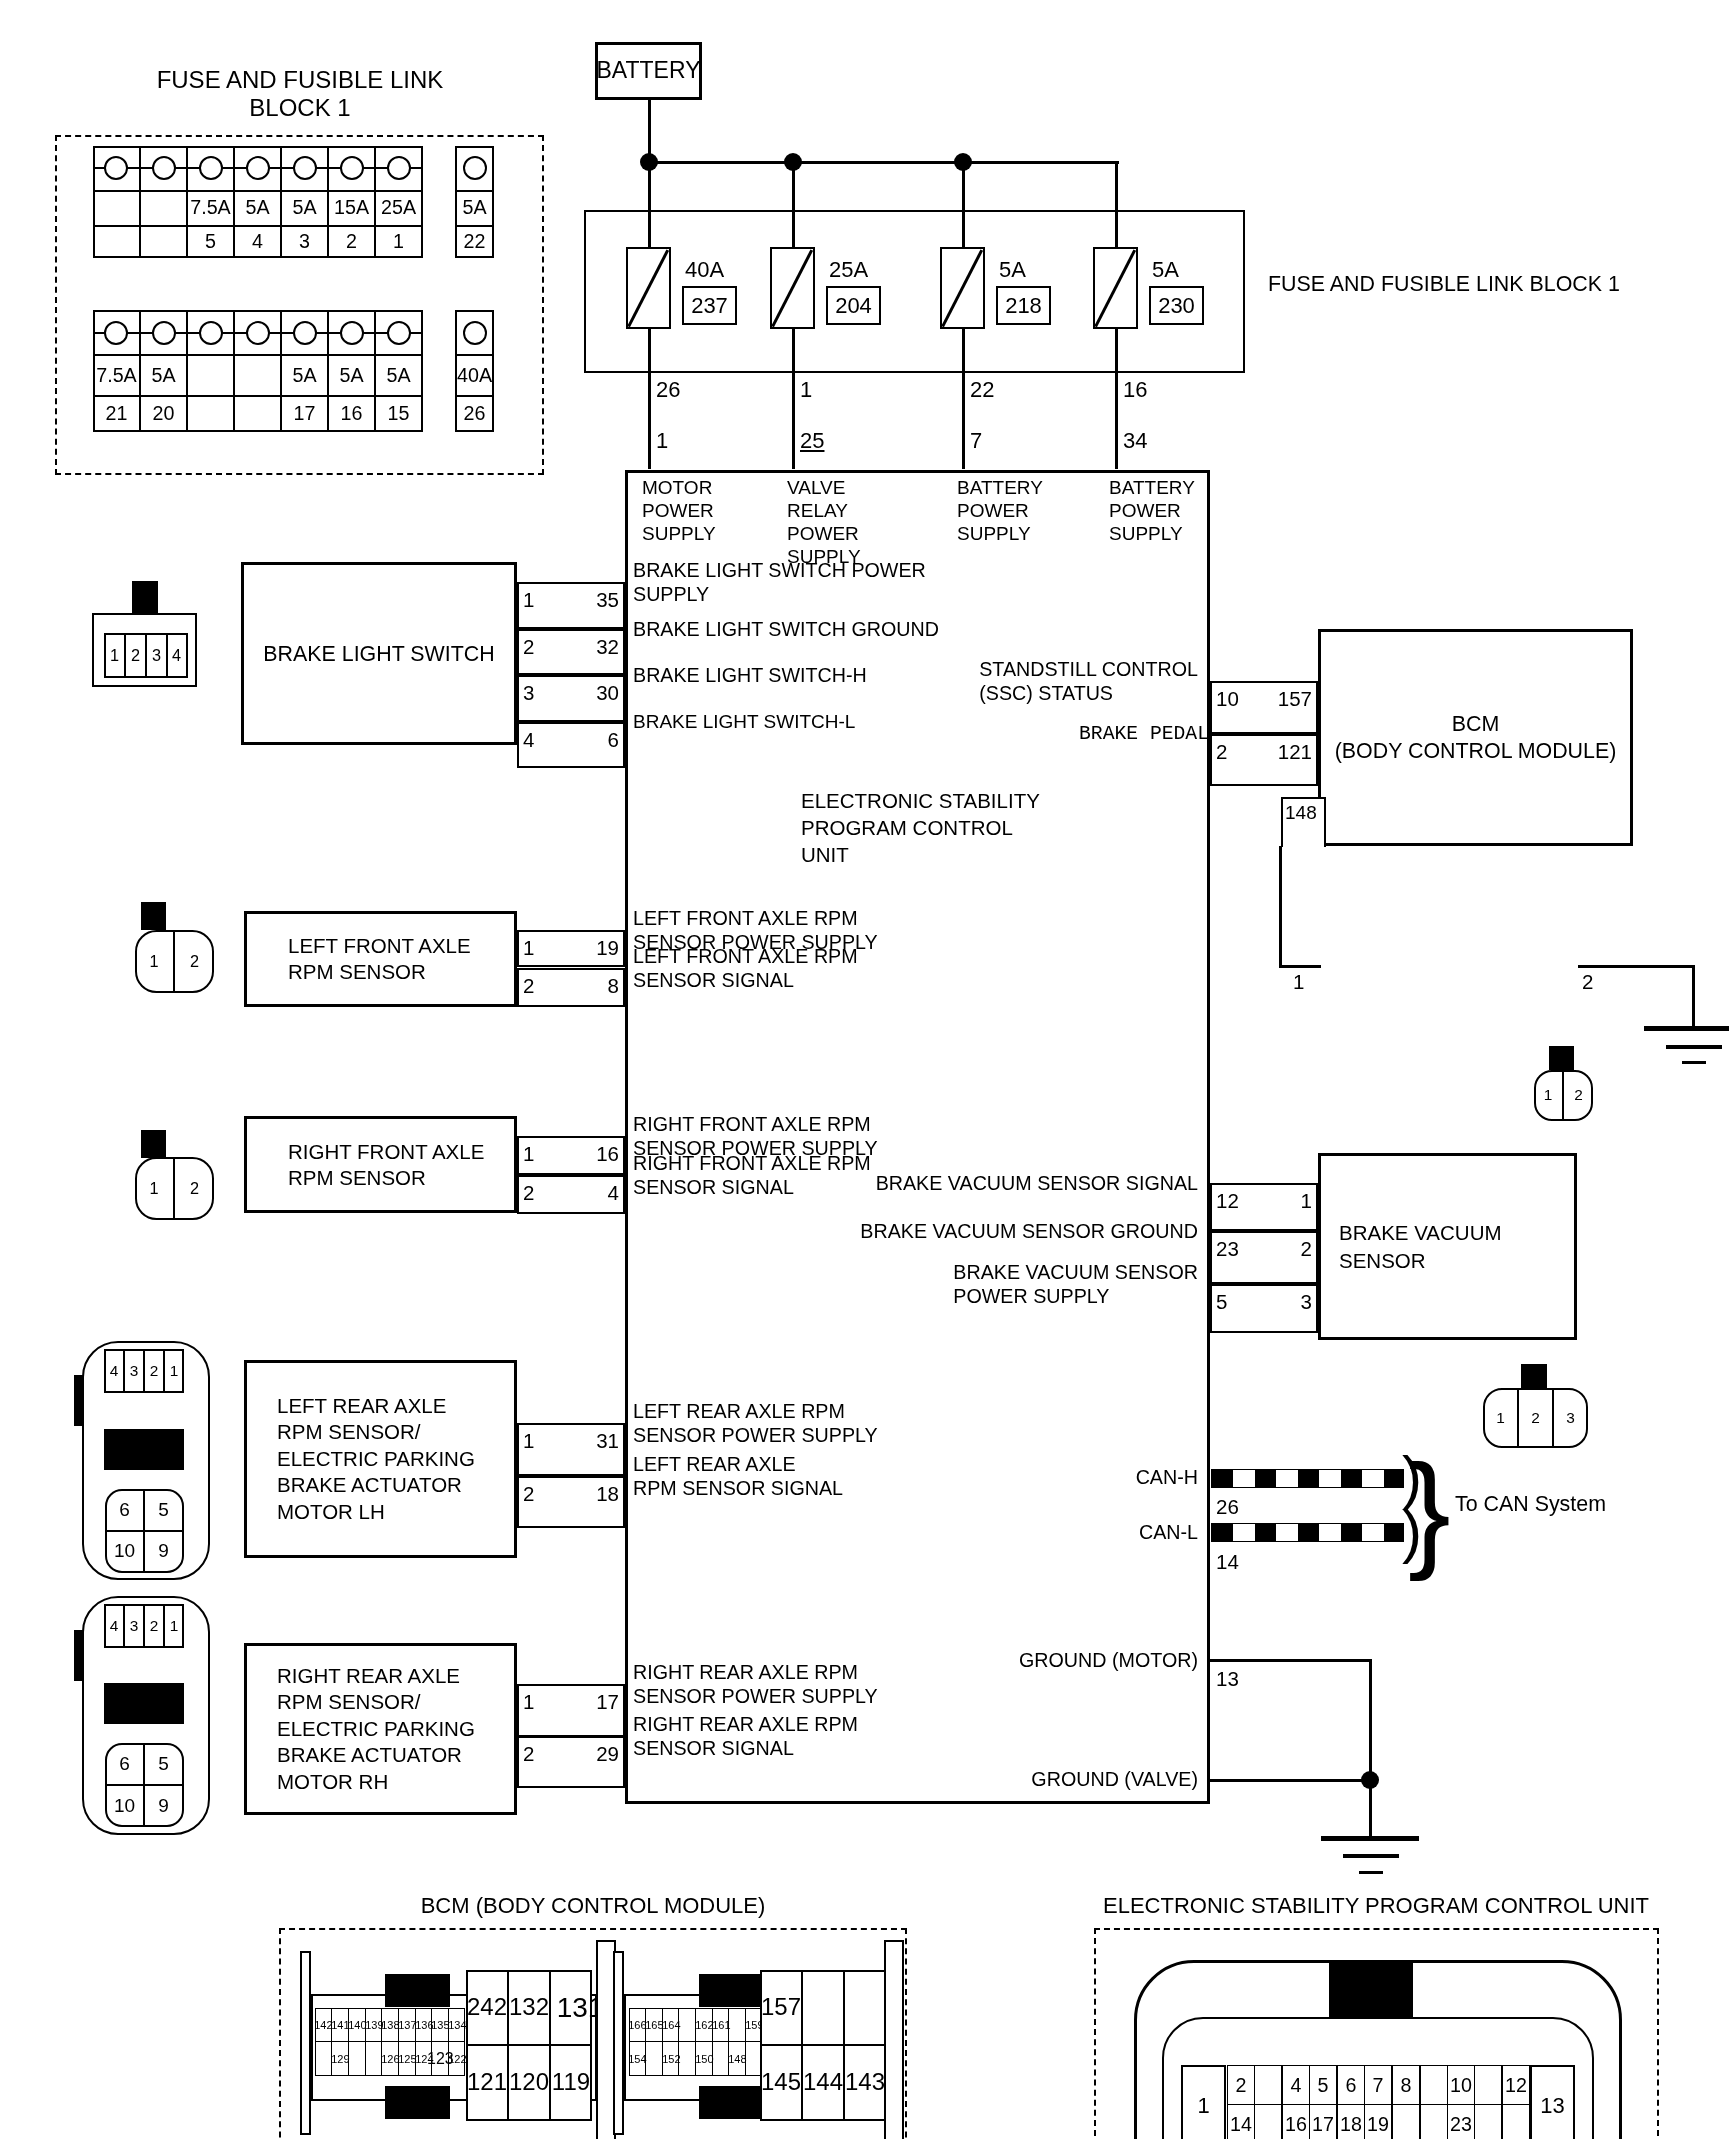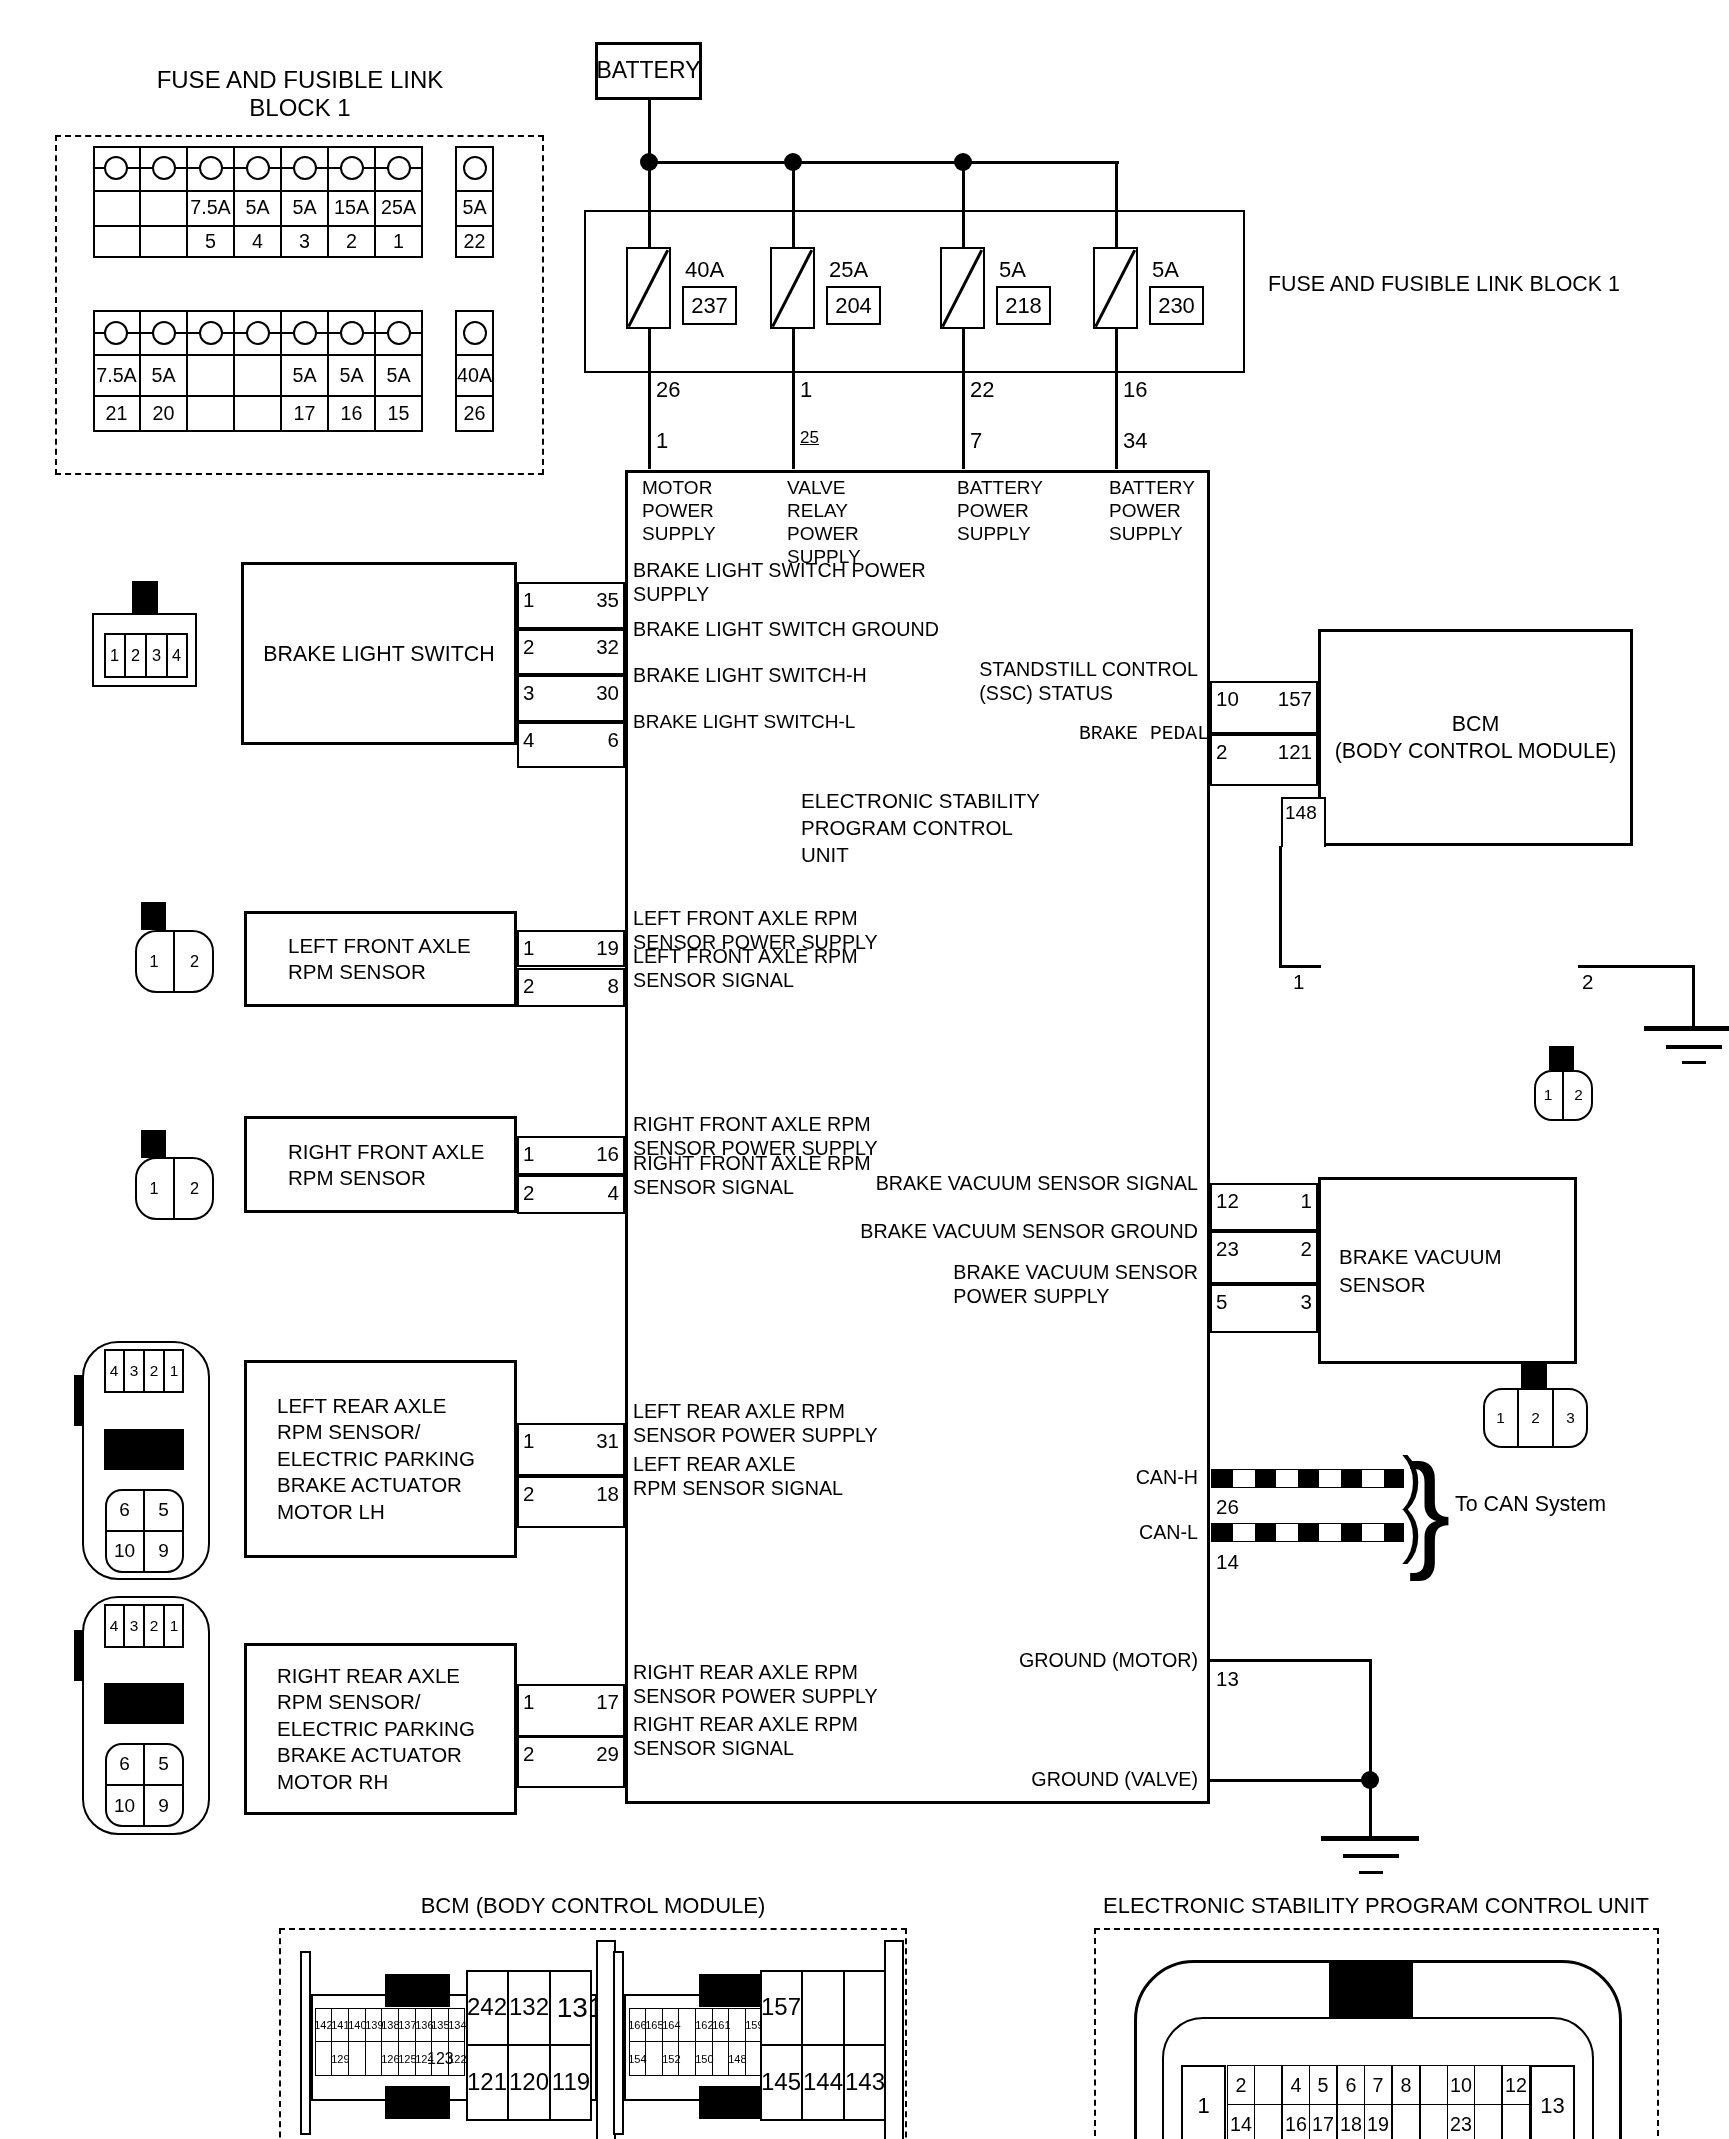--- a/index.html
+++ b/index.html
@@ -110,21 +110,21 @@
     <div class="abs box cc lbl" style="left: 682px; top: 286px; width: 55px; height: 39px; border-width: 2.1px; font-size: 22px;">237</div>
     <div class="abs lbl" style="left: 656px; top: 377px; width: 60px; height: 26px; font-size: 22px;">26</div>
     <div class="abs lbl" style="left: 656px; top: 428px; width: 60px; height: 26px; font-size: 22px;">1</div>
     <div class="abs ink" style="left: 792px; top: 162px; width: 2.6px; height: 307px;"></div>
     <div class="abs dot" style="left: 784px; top: 153px; width: 18px; height: 18px;"></div>
     <div class="abs box" style="left: 770px; top: 247px; width: 45px; height: 82px; border-width: 2.6px;"></div>
     <div class="abs ink" style="left: 749px; top: 287px; width: 86px; height: 2.6px; transform: rotate(-62.9deg);"></div>
     <div class="abs lbl" style="left: 829px; top: 257px; width: 73px; height: 26px; font-size: 22px;">25A</div>
     <div class="abs box cc lbl" style="left: 826px; top: 286px; width: 55px; height: 39px; border-width: 2.1px; font-size: 22px;">204</div>
     <div class="abs lbl" style="left: 800px; top: 377px; width: 60px; height: 26px; font-size: 22px;">1</div>
-    <div class="abs lbl" style="left: 800px; top: 428px; width: 60px; height: 26px; font-size: 17px; text-decoration: underline;">25</div>
+    <div class="abs lbl" style="left: 800px; top: 428px; width: 60px; height: 26px; font-size: 22px; text-decoration: underline;">25</div>
     <div class="abs ink" style="left: 962px; top: 162px; width: 2.6px; height: 307px;"></div>
     <div class="abs dot" style="left: 954px; top: 153px; width: 18px; height: 18px;"></div>
     <div class="abs box" style="left: 940px; top: 247px; width: 45px; height: 82px; border-width: 2.6px;"></div>
     <div class="abs ink" style="left: 919px; top: 287px; width: 86px; height: 2.6px; transform: rotate(-62.9deg);"></div>
     <div class="abs lbl" style="left: 999px; top: 257px; width: 73px; height: 26px; font-size: 22px;">5A</div>
     <div class="abs box cc lbl" style="left: 996px; top: 286px; width: 55px; height: 39px; border-width: 2.1px; font-size: 22px;">218</div>
     <div class="abs lbl" style="left: 970px; top: 377px; width: 60px; height: 26px; font-size: 22px;">22</div>
     <div class="abs lbl" style="left: 970px; top: 428px; width: 60px; height: 26px; font-size: 22px;">7</div>
     <div class="abs ink" style="left: 1115px; top: 162px; width: 2.6px; height: 307px;"></div>
     <div class="abs box" style="left: 1093px; top: 247px; width: 45px; height: 82px; border-width: 2.6px;"></div>
@@ -238,21 +238,21 @@
 ELECTRIC PARKING
 BRAKE ACTUATOR
 MOTOR LH</div>
     <div class="abs box lbl" style="left: 244px; top: 1643px; width: 273px; height: 172px; border-width: 3.4px; font-size: 20.5px; line-height: 26.5px; padding-left: 30px; display: flex; align-items: center;">RIGHT REAR AXLE
 RPM SENSOR/
 ELECTRIC PARKING
 BRAKE ACTUATOR
 MOTOR RH</div>
     <div class="abs box lbl" style="left: 1318px; top: 629px; width: 315px; height: 217px; border-width: 3.4px; font-size: 21.4px; line-height: 26.5px; display: flex; align-items: center; justify-content: center; text-align: center;">BCM
 (BODY CONTROL MODULE)</div>
-    <div class="abs box lbl" style="left: 1318px; top: 1153px; width: 259px; height: 187px; border-width: 3.4px; font-size: 20.5px; line-height: 28px; padding-left: 18px; display: flex; align-items: center; margin-top: 24px;">BRAKE VACUUM
+    <div class="abs box lbl" style="left: 1318px; top: 1153px; width: 259px; height: 187px; border-width: 3.4px; font-size: 20.5px; line-height: 28px; padding-left: 18px; display: flex; align-items: center;">BRAKE VACUUM
 SENSOR</div>
     <div class="abs box" style="left: 1281px; top: 797px; width: 45px; height: 50px; border-top-width: 2.6px; border-right-width: 2.6px; border-bottom: none; border-left-width: 2.6px;"></div>
     <div class="abs lbl" style="left: 1285px; top: 802px; width: 39px; height: 24px; font-size: 19px;">148</div>
     <div class="abs ink" style="left: 1279px; top: 846px; width: 2.6px; height: 121px;"></div>
     <div class="abs ink" style="left: 1279px; top: 965px; width: 42px; height: 2.6px;"></div>
     <div class="abs lbl" style="left: 1293px; top: 970px; width: 26px; height: 23px; font-size: 20.5px;">1</div>
     <div class="abs ink" style="left: 1578px; top: 965px; width: 117px; height: 2.6px;"></div>
     <div class="abs ink" style="left: 1692px; top: 965px; width: 2.6px; height: 63px;"></div>
     <div class="abs lbl" style="left: 1582px; top: 970px; width: 26px; height: 23px; font-size: 20.5px;">2</div>
     <div class="abs ink" style="left: 1644px; top: 1026px; width: 98px; height: 4.7px;"></div>

